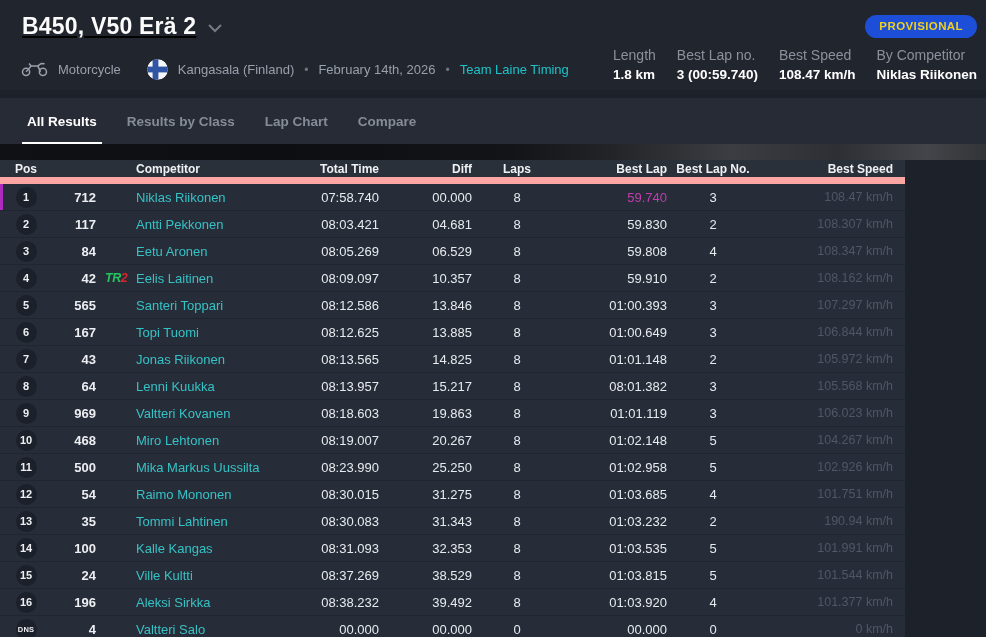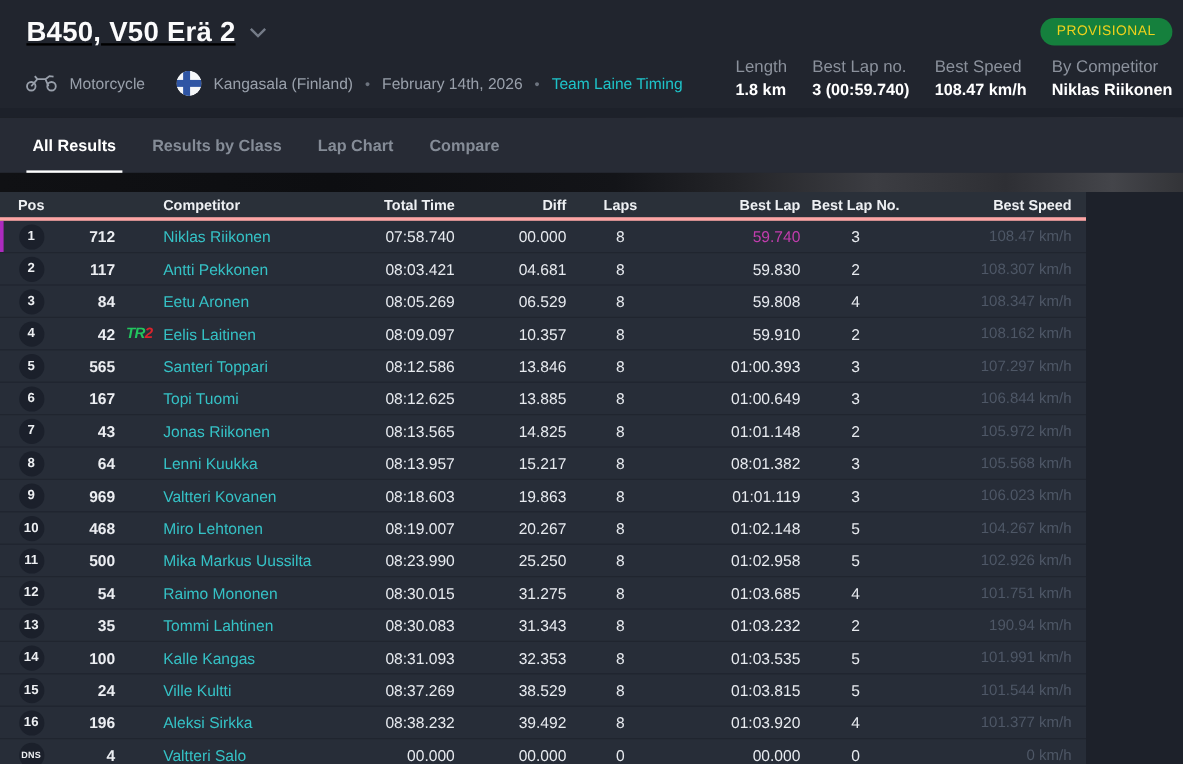--- a/index.html
+++ b/index.html
@@ -4,22 +4,22 @@
 <style>
   * { margin:0; padding:0; box-sizing:border-box; }
   html,body { width:986px; height:637px; overflow:hidden; }
   body { font-family:"Liberation Sans", sans-serif; background:#1d212a; }
 
   
   .header { position:relative; height:90px; background:#21252e; }
   .title-row { display:flex; align-items:flex-start; padding:13px 0 0 22px;text-decoration:underline; }
   .page-title { color:#fbfbfc; font-size:23px; font-weight:bold; letter-spacing:.2px; }
   .chevron { margin-left:12px; margin-top:6px; cursor:pointer; }
-  .pill { position:absolute; top:15px; right:9px; background:#15803d; color:#eed11c;
-          font-size:11.5px; font-weight:normal; letter-spacing:.4px; padding:5px 14px 6px; border-radius:13px; }
+  .pill { position:absolute; top:15px; right:9px; background:#1d4ed8; color:#eed11c;
+          font-size:11.5px; font-weight:bold; letter-spacing:.4px; padding:5px 14px 6px; border-radius:13px; }
   .meta-row { position:absolute; left:21px; top:59px; display:flex; align-items:center;
               color:#99a0ab; font-size:13px; }
   .meta-row .gap { margin-left:10px; }
   .meta-row .biggap { margin-left:26px; }
   .dot { color:#6d747f; margin:0 10px; font-size:12px; }
   .flag { width:21px; height:21px; border-radius:50%; overflow:hidden; flex:0 0 auto; }
   .timing-link { color:#1ec3c9; text-decoration:none; cursor:pointer; }
   .stats { position:absolute; right:9px; top:47px; display:flex; gap:21px; }
   .stat-label { color:#8b919c; font-size:14px; margin-bottom:4px; }
   .stat-value { color:#ffffff; font-size:13.5px; font-weight:bold; }
@@ -34,21 +34,21 @@
   .tab.active::after { content:""; position:absolute; left:10px; right:10px; bottom:0;
                        height:2px; background:#ffffff; }
 
   
   .main { display:flex; height:485px; }
   .table { width:905px; background:#272d38; }
   .gutter { flex:1; background:#1d212a; }
 
   .thead { display:grid; grid-template-columns:52px 84px 1fr 118px 93px 90px 105px 92px 134px;
            height:24px; align-items:center; padding-right:12px; background:#2a3039;
-           color:#eef0f3; font-size:12px; font-weight:bold; border-bottom:3px solid #fca5a5; }
+           color:#eef0f3; font-size:12px; font-weight:bold; border-bottom:7px solid #fca5a5; }
   .row { display:grid; grid-template-columns:52px 44px 40px 1fr 118px 93px 90px 105px 92px 134px;
          height:27px; align-items:center; padding-right:12px; font-size:13px;
          color:#e7eaef; border-bottom:1px solid #20252f; cursor:pointer; }
   .row.hl { box-shadow:inset 3px 0 0 #ad2bbf; }
   .c-right { text-align:right; }
   .c-center { text-align:center; }
   .c-pos-h { text-align:center; }
   .pos-badge { width:21px; height:21px; border-radius:50%; background:#1b202b; color:#edeff2;
                font-size:11px; font-weight:bold; display:flex; align-items:center; justify-content:center;
                margin:0 auto; }

